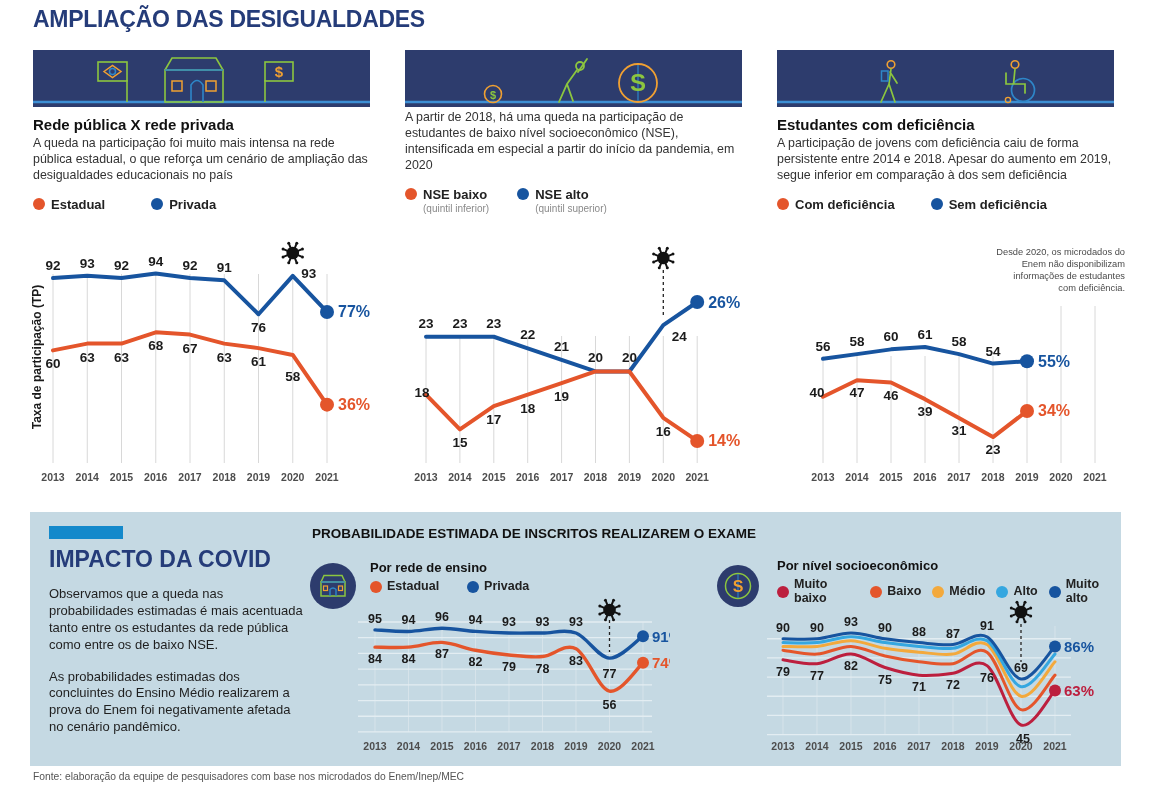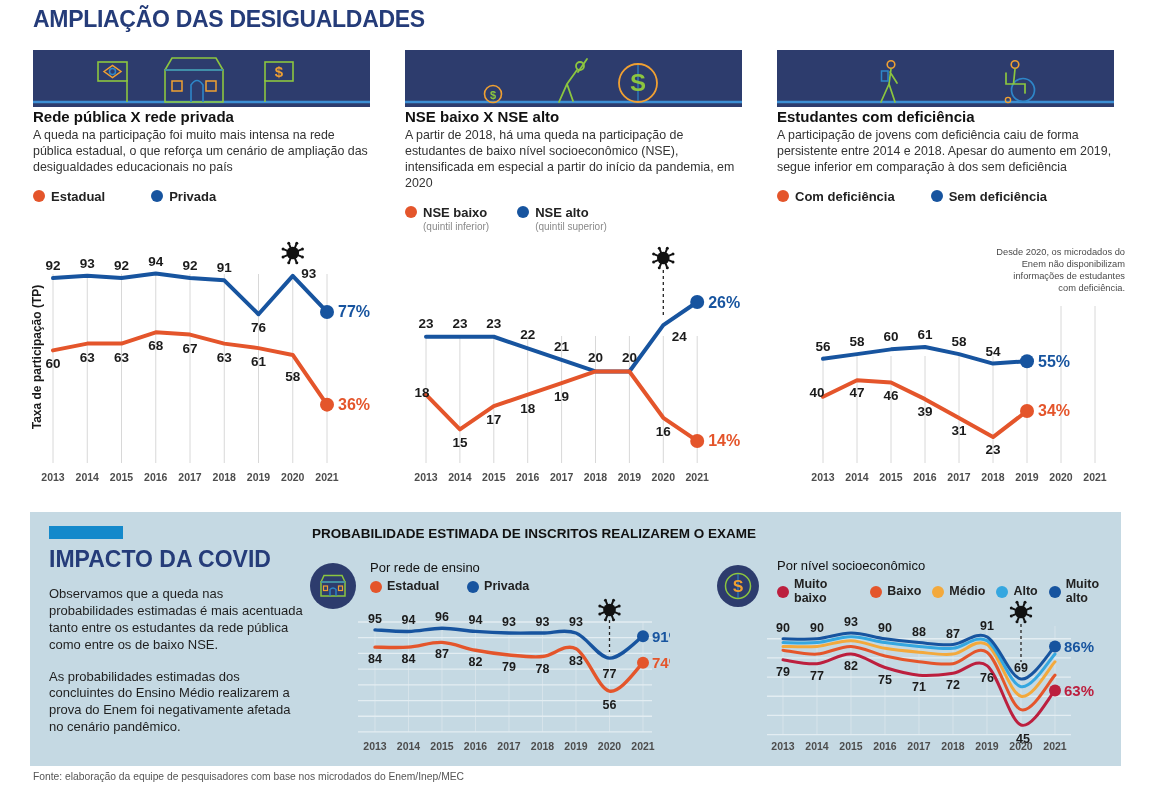--- a/index.html
+++ b/index.html
@@ -2,40 +2,40 @@
 <html><head>
 <meta charset="utf-8">
 <style>
   html,body{margin:0;padding:0;background:#fff;}
   .page{position:relative;width:1151px;height:791px;background:#fff;
         font-family:"Liberation Sans",sans-serif;overflow:hidden;color:#111;}
   .page-title{position:absolute;left:33px;top:6px;font-size:23px;font-weight:700;
               color:#253c79;letter-spacing:-0.3px;}
   .panel{position:absolute;top:50px;width:337px;}
   .banner{height:57px;background:#2d3c6d;position:relative;}
-  .panel-title{margin-top:1px;font-size:15px;font-weight:700;color:#111;}
+  .panel-title{margin-top:9px;font-size:15px;font-weight:700;color:#111;}
   .panel-desc{margin-top:3px;font-size:12.4px;color:#333;line-height:1.28;}
   .legend{display:flex;margin-top:13px;}
   .legend .li{display:flex;align-items:flex-start;gap:6px;font-size:13px;font-weight:700;color:#222;}
   .dot{width:12px;height:12px;border-radius:50%;margin-top:1px;flex:none;}
   .sub{font-size:10px;color:#8a8a8a;font-weight:400;margin-top:1px;}
   .chart{position:absolute;}
   .ylabel{position:absolute;left:30px;top:455px;transform:rotate(-90deg);
           transform-origin:0 0;width:196px;text-align:center;font-size:12px;
           font-weight:700;color:#1b1b1b;}
   .note{position:absolute;left:995px;top:246px;width:130px;font-size:9.3px;
         color:#4a4a4a;text-align:right;line-height:1.3;}
   .covid-sec{position:absolute;left:30px;top:512px;width:1091px;height:254px;background:#c5d9e3;}
   .accent{position:absolute;left:19px;top:14px;width:74px;height:13px;background:#1489cb;}
   .impact-title{position:absolute;left:19px;top:34px;font-size:23px;font-weight:700;color:#253c79;}
   .impact-text{position:absolute;left:19px;top:74px;width:258px;font-size:13px;
                color:#1f1f1f;line-height:1.3;}
   .impact-text p{margin:0 0 15px 0;}
   .sec-title{position:absolute;left:282px;top:14px;font-size:13.5px;font-weight:700;color:#111;}
-  .group-sub{position:absolute;font-size:13px;font-weight:400;color:#111;}
+  .group-sub{position:absolute;font-size:13px;font-weight:700;color:#111;}
   .group-legend{position:absolute;display:flex;gap:18px;}
   .group-legend .li{display:flex;align-items:center;gap:5px;font-size:12.5px;font-weight:700;color:#222;}
   .circle-icon{position:absolute;}
   .footer{position:absolute;left:33px;top:771px;font-size:10.3px;color:#555;}
   svg text{font-family:"Liberation Sans",sans-serif;}
 </style>
 </head>
 <body>
 
 <div class="page">
@@ -93,21 +93,20 @@
           <circle cx="175" cy="16" r="4"></circle>
           <path d="M172,20 L162,34 L154,52 M162,34 L168,51 M173,22 L182,9"></path>
         </g>
         <g fill="none">
           <circle cx="233" cy="33" r="19" stroke="#f0a032" stroke-width="1.8"></circle>
           <line x1="233" y1="15" x2="233" y2="51" stroke="#2e86c8" stroke-width="1.2"></line>
           <text x="233" y="41" text-anchor="middle" fill="#8cc63f" font-size="24" font-weight="700">S</text>
         </g>
       </svg>
     </div>
-    <div class="panel-title">NSE baixo X NSE alto</div>
     <div class="panel-desc">A partir de 2018, há uma queda na participação de estudantes de baixo nível socioeconômico (NSE), intensificada em especial a partir do início da pandemia, em 2020</div>
     <div class="legend" style="gap:28px">
       <div class="li">
         <span class="dot" style="background: rgb(228, 85, 43);"></span>
         <span>
           <span>NSE baixo</span>
           <span class="sub" style="display:block">(quintil inferior)</span>
         </span>
       </div>
       <div class="li">

